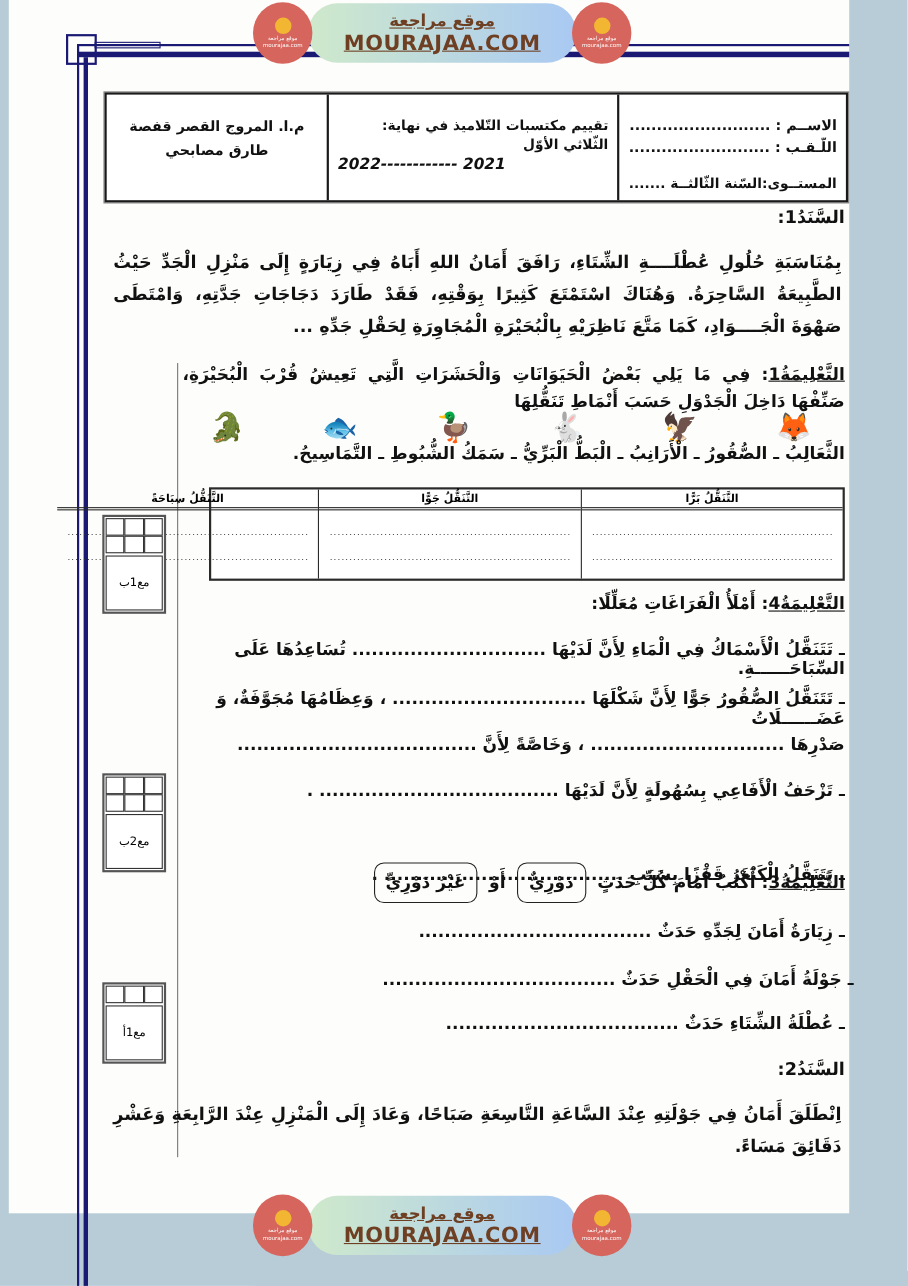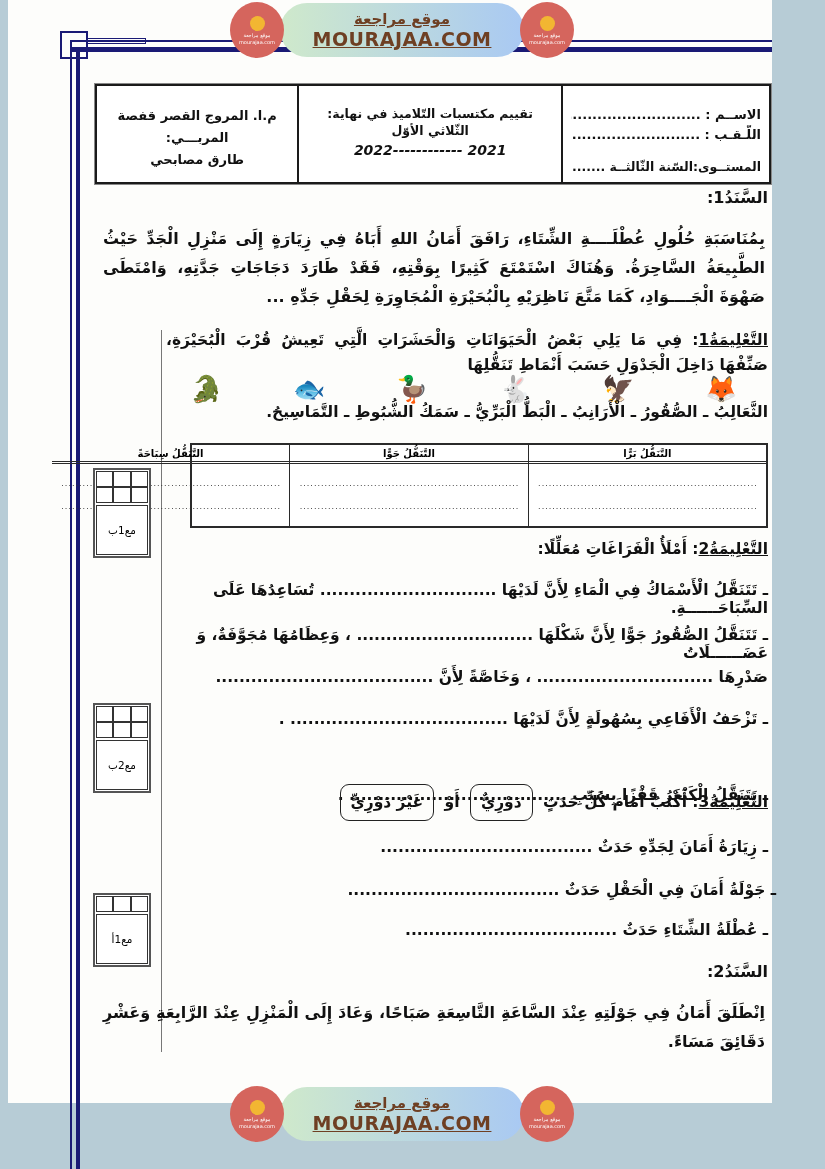--- a/index.html
+++ b/index.html
@@ -34,21 +34,21 @@
   .logo .l2{font-size:5px;color:#fff;line-height:6px;}
 
   
   .htable{position:absolute;left:95px;top:84px;width:676px;height:100px;border:2px solid #1a1a1a;
           display:flex;flex-direction:row-reverse;background:#fff;box-shadow:0 0 0 1px #888;}
   .hcell{border-left:2px solid #1a1a1a;padding:19px 8px;font-weight:bold;color:var(--ink);direction:rtl;}
   .hcell:last-child{border-left:none;}
   .hcell.names{width:208px;font-size:13px;}
   .hcell.names .row{white-space:nowrap;overflow:hidden;line-height:20px;}
   .hcell.names .lvl{margin-top:12px;font-size:12.5px;}
-  .hcell.eval{width:266px;text-align:center;font-size:12.5px;line-height:17px;}
+  .hcell.eval{width:266px;font-size:12.5px;line-height:17px;}
   .hcell.eval .subject{font-size:14px;margin-top:2px;}
   .hcell.eval .year{direction:ltr;font-size:14px;font-style:italic;margin-top:3px;}
   .hcell.school{width:202px;text-align:center;font-size:13px;line-height:22px;}
 
   
   .tline{position:absolute;direction:rtl;text-align:right;font-weight:bold;color:var(--ink);font-size:15.5px;}
   .title-underline{text-decoration:underline;}
   .para{position:absolute;direction:rtl;text-align:justify;font-weight:bold;color:var(--ink);
         font-size:16px;line-height:29px;}
 
@@ -116,21 +116,20 @@
       <div class="row">اللّـقـب : ..............................</div>
       <div class="row lvl">المستــوى:السّنة الثّالثــة .........</div>
     </div>
     <div class="hcell eval">
       <div>تقييم مكتسبات التّلاميذ في نهاية:</div>
       <div>الثّلاثي الأوّل</div>
       <div class="year">2022------------ 2021</div>
     </div>
     <div class="hcell school">
       <div>م.ا. المروج القصر قفصة</div>
-      <div>المربـــي:</div>
       <div>طارق مصابحي</div>
     </div>
   </div>
 
   <div class="tline" style="top:188px;right:57px;width:700px;font-size:16px;">
     <span>السَّنَدُ1:</span>
   </div>
   <div class="para" style="top:224px;right:60px;width:662px;">بِمُنَاسَبَةِ حُلُولِ عُطْلَــــةِ الشِّتَاءِ، رَافَقَ أَمَانُ اللهِ أَبَاهُ فِي زِيَارَةٍ إِلَى مَنْزِلِ الْجَدِّ حَيْثُ الطَّبِيعَةُ السَّاحِرَةُ. وَهُنَاكَ اسْتَمْتَعَ كَثِيرًا بِوَقْتِهِ، فَقَدْ طَارَدَ دَجَاجَاتِ جَدَّتِهِ، وَامْتَطَى صَهْوَةَ الْجَــــوَادِ، كَمَا مَتَّعَ نَاظِرَيْهِ بِالْبُحَيْرَةِ الْمُجَاوِرَةِ لِحَقْلِ جَدِّهِ ...</div>
 
   <div class="vrule"></div>
@@ -178,21 +177,21 @@
         <i></i>
         <i></i>
         <i></i>
         <i></i>
         <i></i>
     </div>
     <div class="slabel">مع1ب</div>
   </div>
 
   <div class="tline" style="top:540px;right:57px;width:602px;">
-    <span class="title-underline">التَّعْلِيمَةُ2</span><span>: أَمْلَأُ الْفَرَاغَاتِ مُعَلِّلًا:</span>
+    <span class="title-underline">التَّعْلِيمَةُ4</span><span>: أَمْلَأُ الْفَرَاغَاتِ مُعَلِّلًا:</span>
   </div>
   <div class="tline" style="top:581px;right:57px;width:640px;">ـ تَتَنَقَّلُ الْأَسْمَاكُ فِي الْمَاءِ لِأَنَّ لَدَيْهَا .............................. تُسَاعِدُهَا عَلَى السِّبَاحَــــــةِ.</div>
   <div class="tline" style="top:626px;right:57px;width:640px;">ـ تَتَنَقَّلُ الصُّقُورُ جَوًّا لِأَنَّ شَكْلَهَا .............................. ، وَعِظَامُهَا مُجَوَّفَةٌ، وَ عَضَــــــلَاتُ</div>
   <div class="tline" style="top:668px;right:57px;width:640px;">صَدْرِهَا .............................. ، وَخَاصَّةً لِأَنَّ .....................................</div>
   <div class="tline" style="top:710px;right:57px;width:640px;">ـ تَزْحَفُ الْأَفَاعِي بِسُهُولَةٍ لِأَنَّ لَدَيْهَا ..................................... .</div>
   <div class="tline" style="top:786px;right:57px;width:640px;text-align:right;">ـ يَتَنَقَّلُ الْكَنْغَرُ قَفْزًا بِسَبَبِ ..................................... .</div>
 
   <div class="sbox" style="top:703px;">
     <div class="sgrid">
       <i></i>

